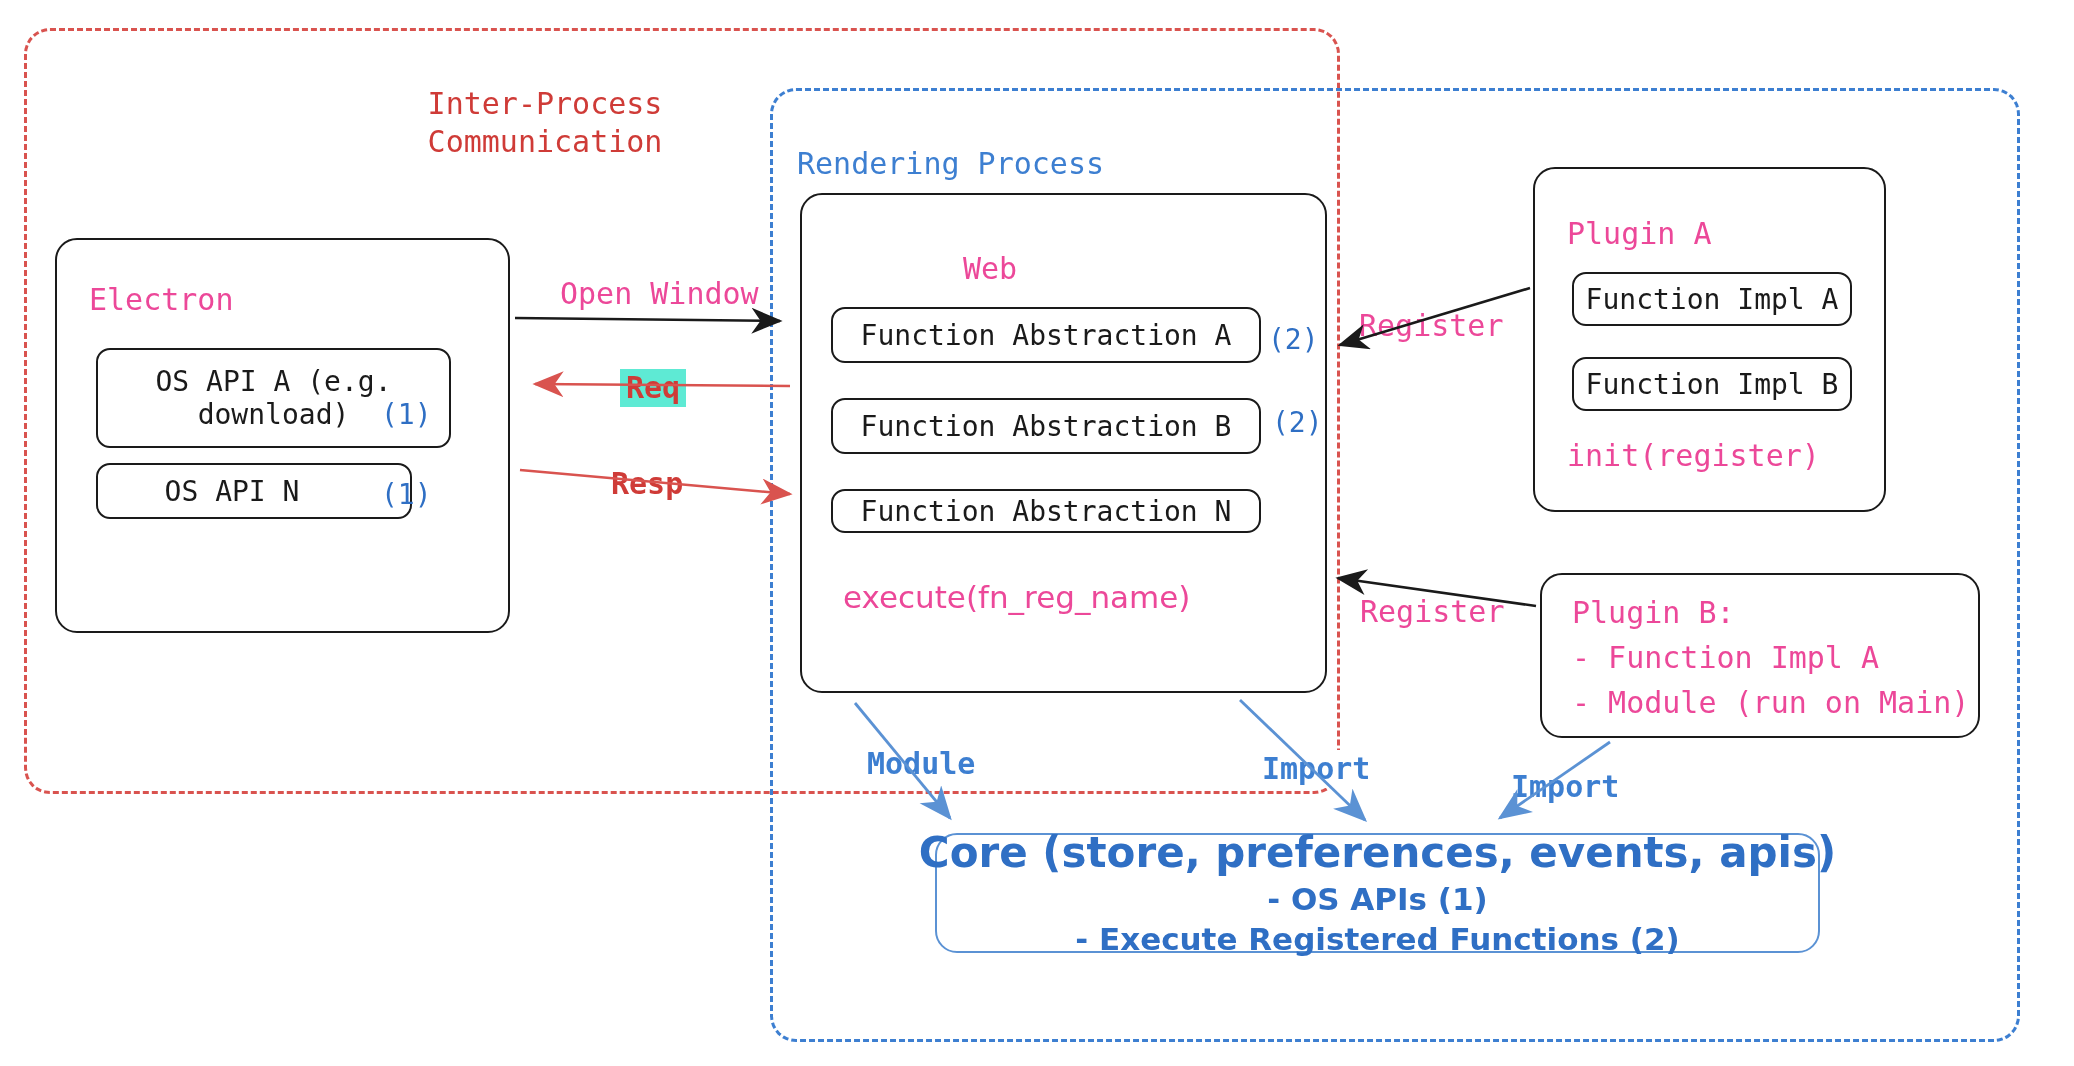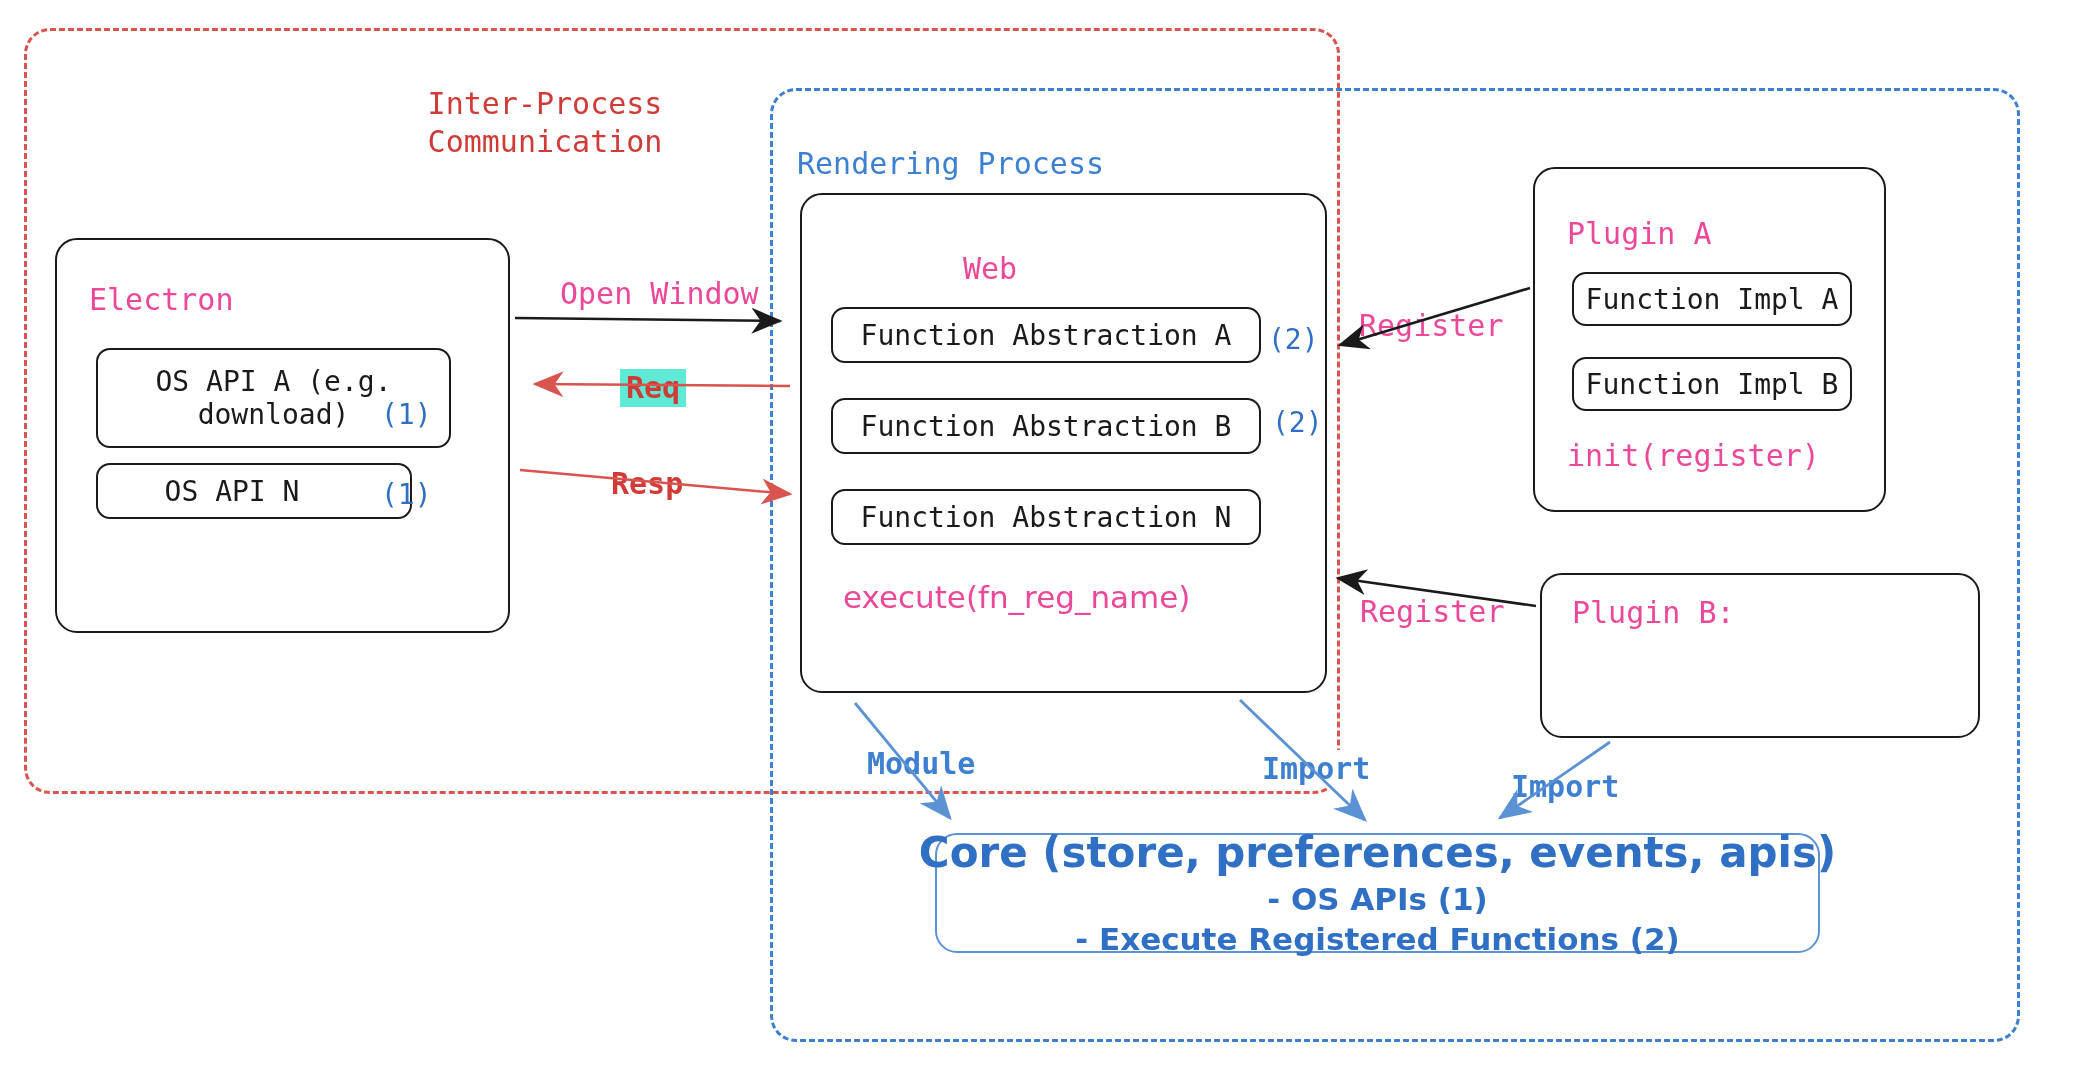--- a/index.html
+++ b/index.html
@@ -119,21 +119,21 @@
   <div class="inner-box" style="left:831px; top:307px; width:430px; height:56px; font-size:28px;">
     <span>Function Abstraction A</span>
   </div>
   <div class="label mono t-bluedk" style="left:1268px; top:322px; font-size:28px;">(2)</div>
 
   <div class="inner-box" style="left:831px; top:398px; width:430px; height:56px; font-size:28px;">
     <span>Function Abstraction B</span>
   </div>
   <div class="label mono t-bluedk" style="left:1272px; top:405px; font-size:28px;">(2)</div>
 
-  <div class="inner-box" style="left:831px; top:489px; width:430px; height:56px; font-size:28px;">
+  <div class="inner-box" style="left:831px; top:489px; width:430px; height:44px; font-size:28px;">
     <span>Function Abstraction N</span>
   </div>
 
   <div class="label sans" style="left:843px; top:578px; font-size:31px;">execute(fn_reg_name)</div>
 
   <div class="box" id="plugin-a-box" style="left:1533px; top:167px; width:353px; height:345px;"></div>
 
   <div class="label mono" style="left:1567px; top:215px; font-size:30px;">Plugin A</div>
 
   <div class="inner-box" style="left:1572px; top:272px; width:280px; height:54px; font-size:28px;">
@@ -142,20 +142,22 @@
 
   <div class="inner-box" style="left:1572px; top:357px; width:280px; height:54px; font-size:28px;">
     <span>Function Impl B</span>
   </div>
 
   <div class="label mono" style="left:1567px; top:437px; font-size:30px;">init(register)</div>
 
   <div class="box" id="plugin-b-box" style="left:1540px; top:573px; width:440px; height:165px;"></div>
 
   <div class="label mono" style="left:1572px; top:594px; font-size:30px;">Plugin B:</div>
+  <div class="label mono" style="left:1572px; top:639px; font-size:30px;">- Function Impl A</div>
+  <div class="label mono" style="left:1572px; top:684px; font-size:30px;">- Module (run on Main)</div>
 
   <div class="core-box" id="core-box" style="left:935px; top:833px; width:885px; height:120px;">
     <div class="label sans bold t-bluedk" style="position:static; font-size:42px;">Core (store, preferences, events, apis)</div>
     <div class="label sans bold t-bluedk" style="position:static; font-size:31px;">- OS APIs (1)</div>
     <div class="label sans bold t-bluedk" style="position:static; font-size:31px;">- Execute Registered Functions (2)</div>
   </div>
 
   <div class="label mono" style="left:560px; top:275px; font-size:30px;">Open Window</div>
 
   <div class="label mono t-red bold" style="left:620px; top:369px; font-size:30px; background:#5eead4; padding:0 6px;">Req</div>

